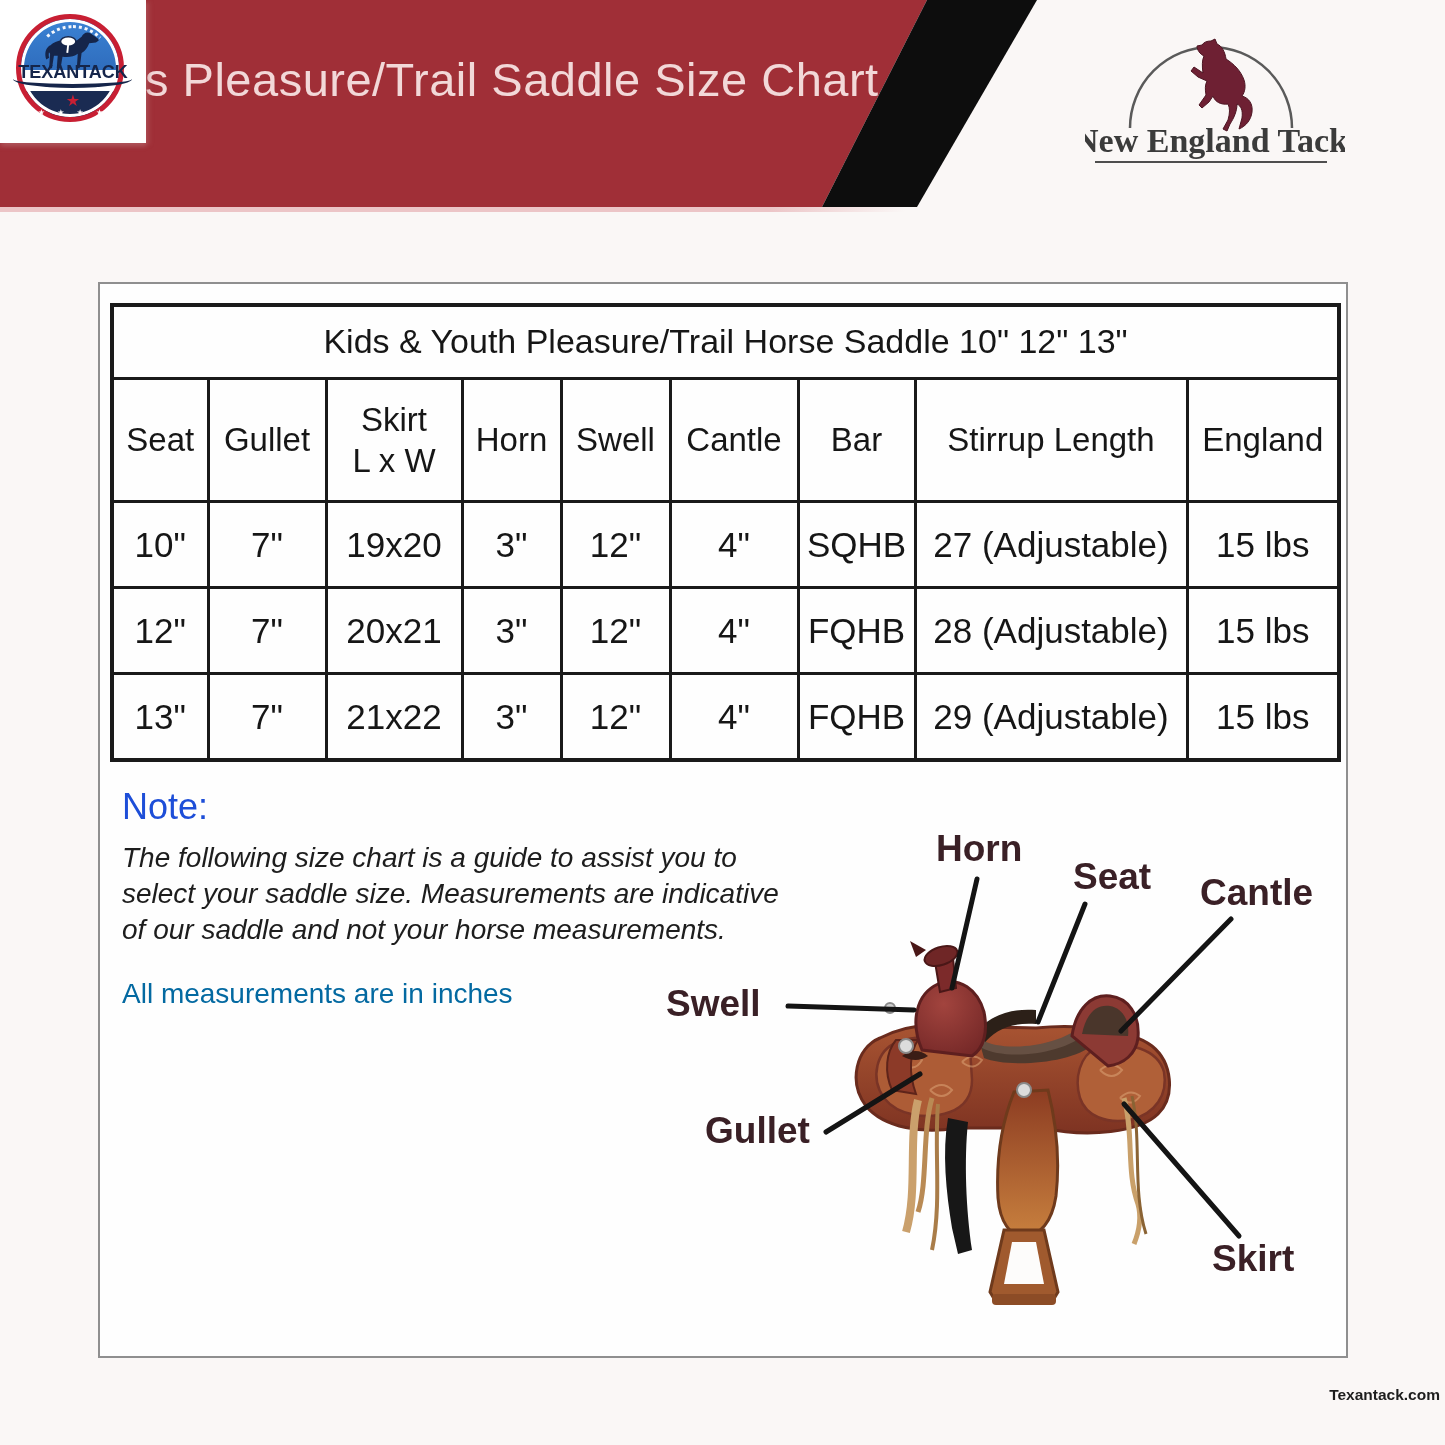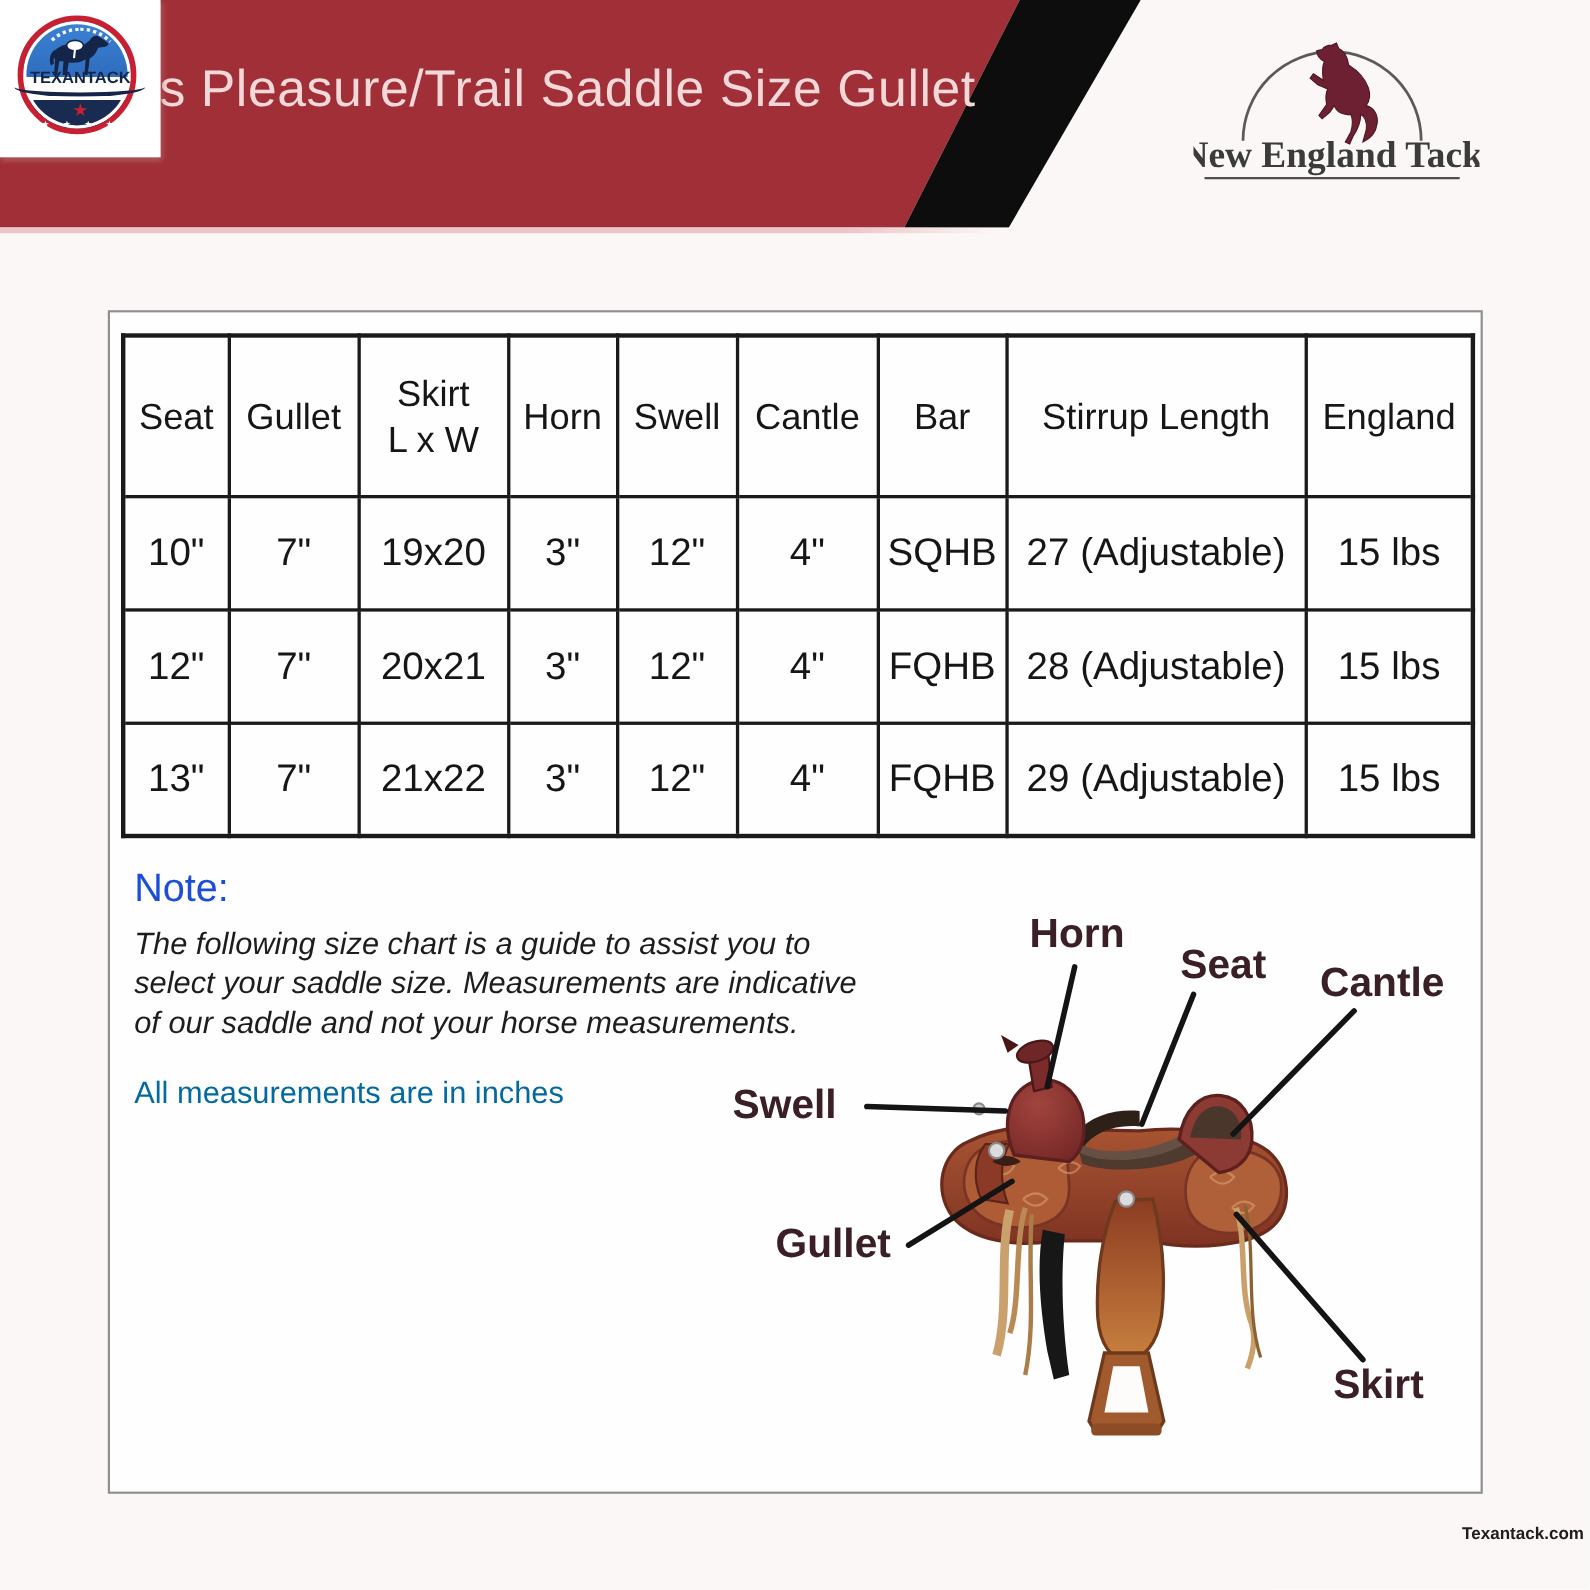--- a/index.html
+++ b/index.html
@@ -22,21 +22,21 @@
     z-index:4; box-shadow:0 4px 4px rgba(190,120,125,.35), 4px 2px 4px rgba(190,120,125,.25); }
   .badge-circle { position:absolute; left:16px; top:14px; width:108px; height:108px;
     border-radius:50%; border:5px solid #c81f33;
     box-shadow: inset 0 0 0 3px #fff;
     background:linear-gradient(180deg,#3b82d4 0%,#2f6dbd 52%,#ffffff 52%,#ffffff 73%,#1a2b52 73%,#1a2b52 100%); }
   .badge-stars-arc { position:absolute; left:33px; top:25px; width:80px; height:80px; border-radius:50%;
     border:3px dotted rgba(255,255,255,.95); border-bottom-color:transparent;
     border-left-color:transparent; border-right-color:transparent; transform:rotate(0deg); }
   .badge-horse { position:absolute; left:41px; top:30px; z-index:2; }
   .badge-text { position:absolute; left:0; top:62px; width:146px; text-align:center;
-    font-size:15px; font-weight:800; letter-spacing:0px; color:#15254a; z-index:3; }
+    font-size:18px; font-weight:800; letter-spacing:0px; color:#15254a; z-index:3; }
   .badge-swoosh { position:absolute; left:13px; top:70px; width:119px; height:18px;
     border-bottom:4px solid #15254a; border-radius:50%; z-index:3; }
   .badge-star-red { position:absolute; left:0; top:93px; width:146px; text-align:center;
     font-size:16px; color:#c81f33; z-index:3; line-height:1; }
   .badge-stars-row { position:absolute; left:0; top:109px; width:146px; text-align:center;
     font-size:8px; letter-spacing:5px; color:#ffffff; z-index:3; line-height:1; }
 
   
   .net-logo { position:absolute; left:1085px; top:16px; z-index:3; }
 
@@ -74,21 +74,21 @@
   .footer-site { position:absolute; right:5px; top:1386px; font-size:15.5px; font-weight:600; color:#1d1d1d; }
 </style>
 </head>
 <body>
 
 <div id="page">
 
   <div class="banner-red"></div>
   <div class="banner-black"></div>
   <div class="banner-shadow"></div>
-  <div class="banner-title">s Pleasure/Trail Saddle Size Gullet</div>
+  <div class="banner-title">s Pleasure/Trail Saddle Size Chart</div>
 
   <div class="logo-box">
     <div class="badge-circle"></div>
     <div class="badge-stars-arc"></div>
     <svg class="badge-horse" width="64" height="42" viewBox="0 0 64 44">
       <path d="M8 16 C3 19 2 25 4 31 L7 29 C6 25 7 20 10 18 Z" fill="#15254a"></path>
       <path d="M58 9 L51 4 C47 1 43 3 41 7 L36 11 C27 9 17 10 11 14 C6 17 5 22 8 25 L7 40 L10 40 L12 27 L16 27 L15 40 L19 40 L21 28 C27 29 33 28 37 25 L36 40 L39 40 L41 24 C45 22 47 19 49 14 L56 13 L59 11 Z" fill="#15254a"></path>
       <ellipse cx="27" cy="12" rx="8" ry="5" fill="#ffffff" stroke="#15254a" stroke-width="1.5"></ellipse>
       <path d="M27 15 L26 24" stroke="#ffffff" stroke-width="2"></path>
     </svg>
@@ -115,20 +115,23 @@
           <col style="width:118px">
           <col style="width:136px">
         <col style="width:99px">
           <col style="width:109px">
           <col style="width:128px">
         <col style="width:117px">
           <col style="width:272px">
           <col style="width:152px">
       </colgroup>
       <tbody>
+          <tr class="tbl-title">
+        <td colspan="9">Kids &amp; Youth Pleasure/Trail Horse Saddle 10" 12" 13"</td>
+      </tr>
       <tr class="tbl-head">
         <th>Seat</th>
         <th>Gullet</th>
         <th>Skirt
 L x W</th>
         <th>Horn</th>
         <th>Swell</th>
         <th>Cantle</th>
         <th>Bar</th>
         <th>Stirrup Length</th>

